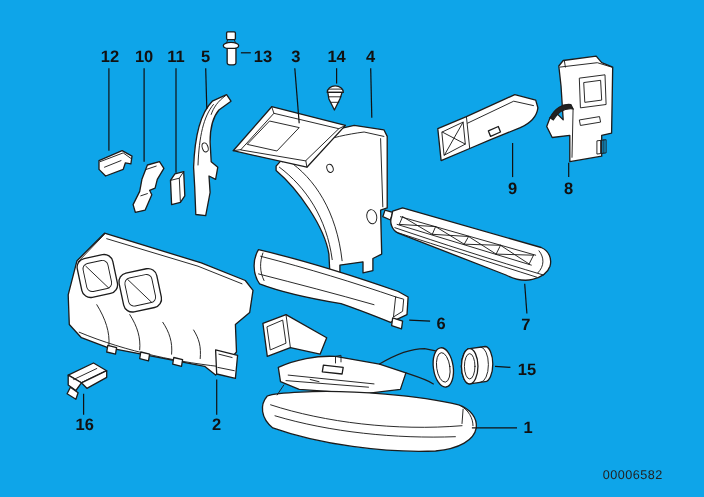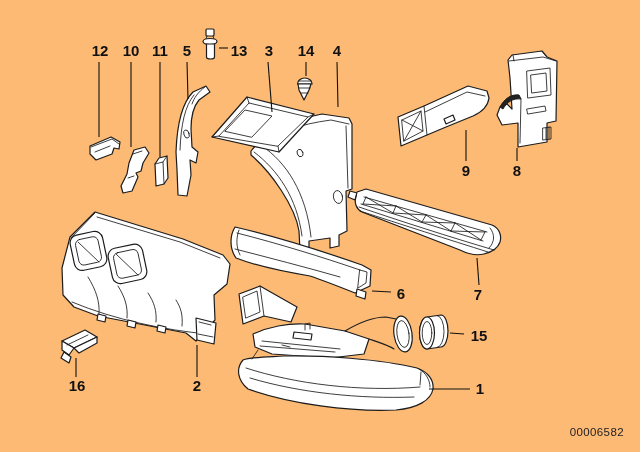--- a/index.html
+++ b/index.html
@@ -1,28 +1,28 @@
 <!DOCTYPE html>
 <html><head>
 <meta charset="utf-8">
 <style>
   html,body{margin:0;padding:0;background:#fff;}
   .stage{
-    position:relative;width:640px;height:452px;background:#fdba74;overflow:hidden;
+    position:relative;width:640px;height:452px;background:#0ea5e9;overflow:hidden;
     font-family:"Liberation Sans",sans-serif;
   }
   svg{display:block;}
   .part{fill:#ffffff;stroke:#1c1c1c;stroke-width:1.2;stroke-linejoin:round;stroke-linecap:round;}
   .ln{fill:none;stroke:#1c1c1c;stroke-width:1.1;stroke-linejoin:round;stroke-linecap:round;}
   .thin{stroke-width:0.85;}
   .dark{fill:#222;stroke:#1c1c1c;stroke-width:1;}
   .callout{font-family:"Liberation Sans",sans-serif;font-weight:bold;font-size:15px;fill:#111;text-anchor:middle;}
   .leader{stroke:#111;stroke-width:1.1;fill:none;}
   .docnum{
-    position:absolute;left:548px;top:426px;width:76px;text-align:right;
+    position:absolute;left:548px;top:426px;width:76px;text-align:left;
     font-size:11.5px;letter-spacing:.4px;color:#222;
   }
 </style>
 </head>
 <body>
 
 <div class="stage">
   <svg width="640" height="452" viewBox="0 0 640 452" xmlns="http://www.w3.org/2000/svg">
 
     <g>

